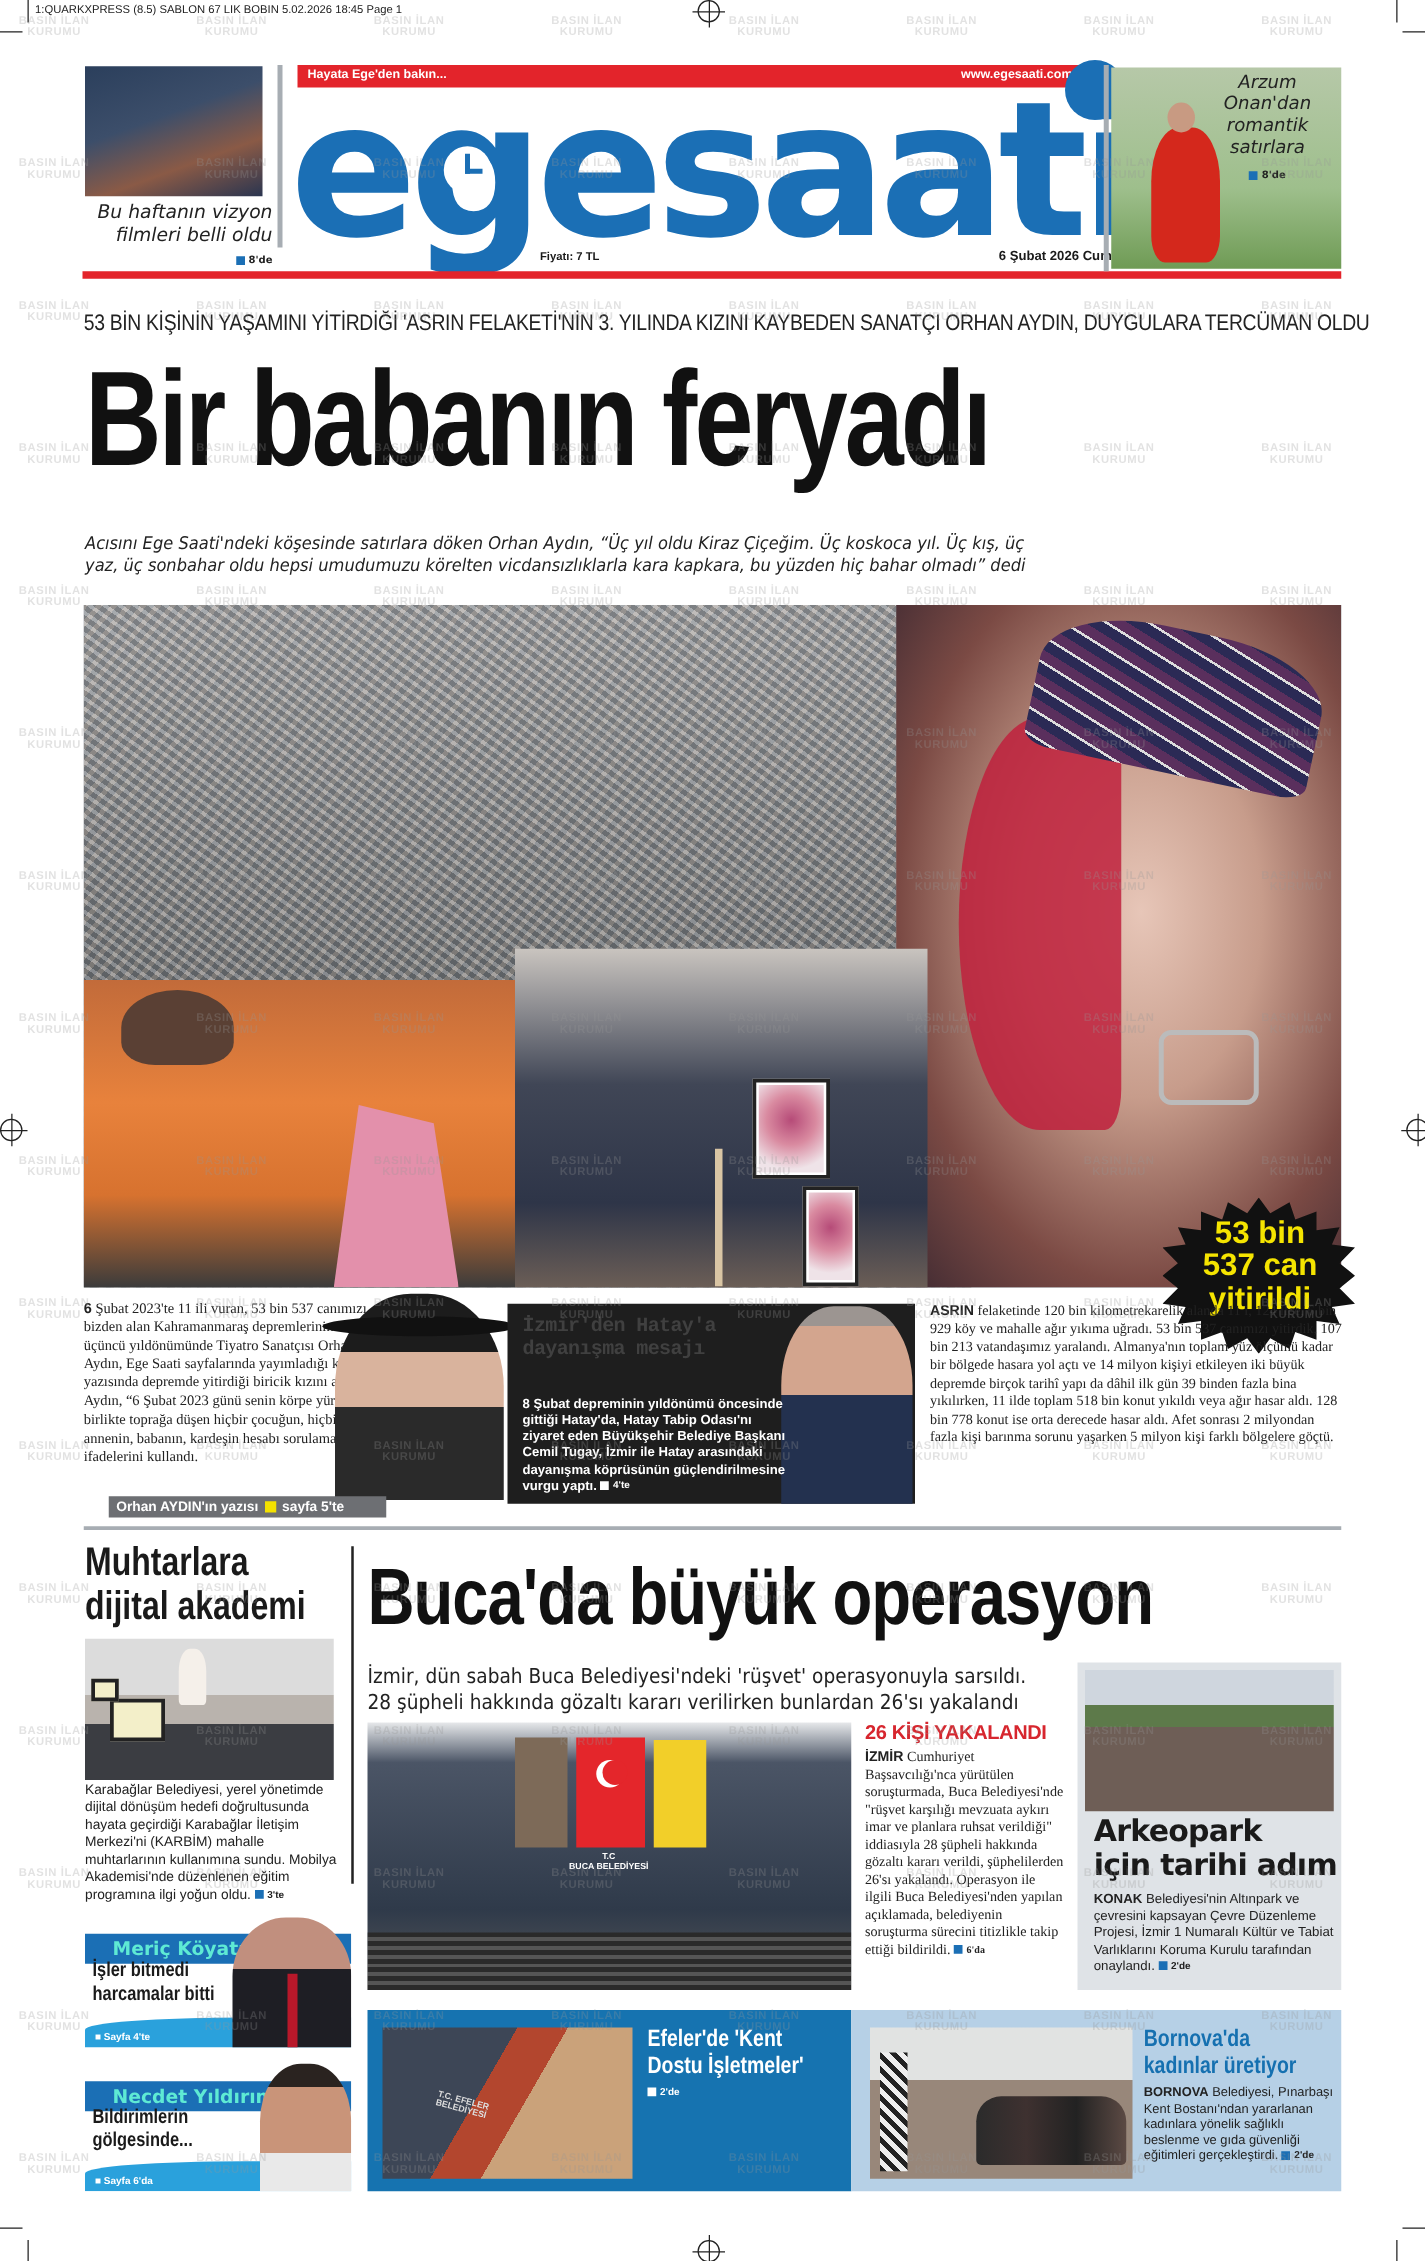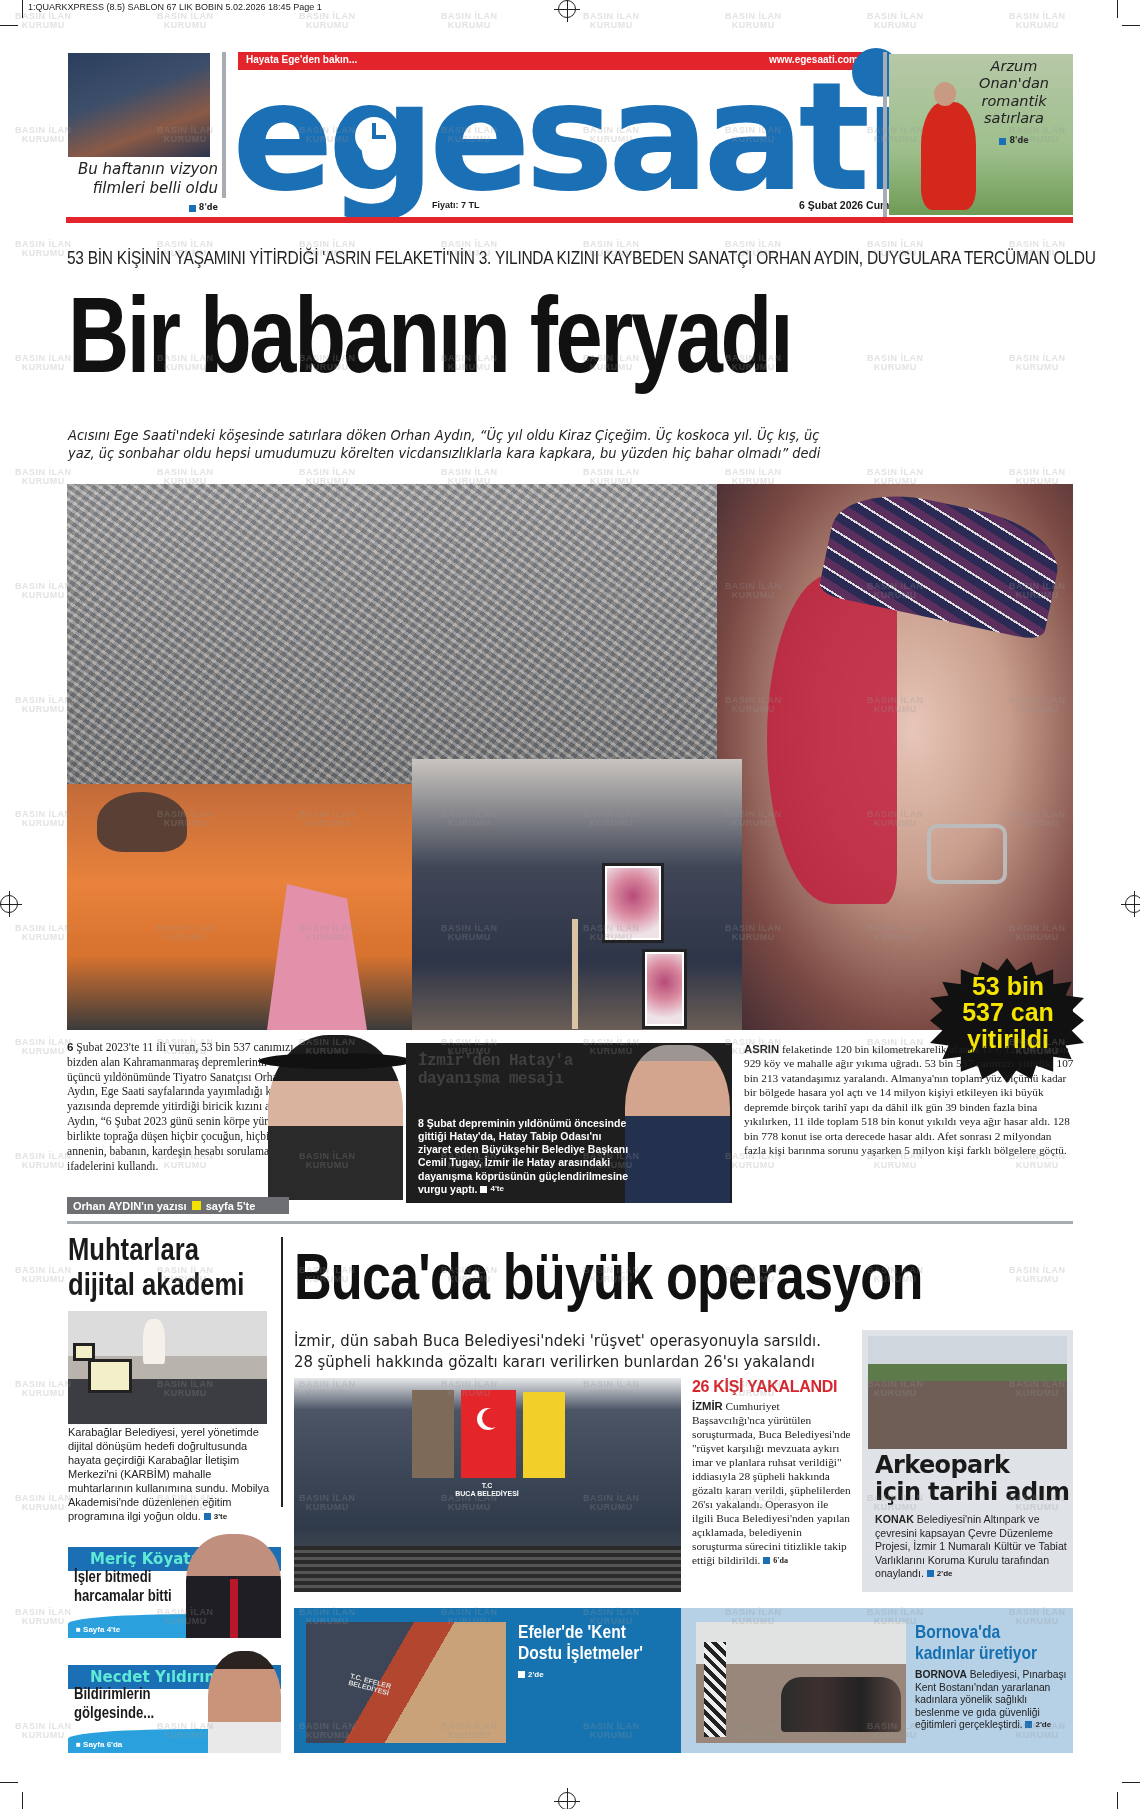--- a/index.html
+++ b/index.html
@@ -51,21 +51,21 @@
   .frame-photo .f { position:absolute; inset:2px; background: radial-gradient(circle at 50% 40%, #b64b78 0%, #d98aa0 40%, #efe3e8 80%); }
 
   .starburst { position: absolute; background: #111; clip-path: polygon(50% 0%,56% 10%,66% 3%,69% 14%,80% 9%,80% 21%,92% 19%,88% 30%,100% 32%,92% 42%,100% 50%,92% 58%,100% 68%,88% 70%,92% 81%,80% 79%,80% 91%,69% 86%,66% 97%,56% 90%,50% 100%,44% 90%,34% 97%,31% 86%,20% 91%,20% 79%,8% 81%,12% 70%,0% 68%,8% 58%,0% 50%,8% 42%,0% 32%,12% 30%,8% 19%,20% 21%,20% 9%,31% 14%,34% 3%,44% 10%); }
   .burst-text { position: absolute; color: #f5e400; font-weight: bold; font-family: "Liberation Sans", sans-serif; text-align: center; line-height: 1.05; font-size: 25px; }
 
   .body-serif { position: absolute; font-family: "Liberation Serif", "DejaVu Serif", serif; font-size: 11.6px; line-height: 1.28; color: #222; }
   .body-sans { position: absolute; font-family: "Liberation Sans", sans-serif; font-size: 11px; line-height: 1.28; color: #222; }
   .lead { font-family: "Liberation Sans", sans-serif; font-weight: bold; }
 
   .hat-man { position: absolute; background: linear-gradient(180deg,#1c1c1c 0 28%, #d9b39d 28% 55%, #2a2a2a 55% 100%); border-radius: 45% 45% 0 0; }
-  .byline-bar { position: absolute; background: #6d6f73; color: #fff; font-weight: bold; font-size: 11px; padding: 2px 6px; display: flex; align-items: center; gap: 5px; }
+  .byline-bar { position: absolute; background: #6d6f73; color: #fff; font-weight: bold; font-size: 11px; padding: 2px 6px; display: flex; align-items: center; gap: 5px; margin-left: 20px; }
 
   .dark-box { position: absolute; background: #1e1e1e; }
   .dark-title { position: absolute; color: #404040; font-family: Liberation Mono, monospace; font-weight: bold; font-size: 16px; line-height: 1.15; letter-spacing: -0.5px; }
   .dark-body { position: absolute; color: #fff; font-family: "Liberation Sans", sans-serif; font-weight: bold; font-size: 10.5px; line-height: 1.25; }
   .mayor { position: absolute; background: linear-gradient(180deg,#9c9591 0 10%,#d3a58e 10% 45%,#23314f 45% 100%); border-radius: 40% 40% 0 0; }
 
   .sep-grey { position: absolute; background: #a7adb3; }
   .col-line { position: absolute; background: #222; width: 1.5px; }
 
   .condensed { font-family: "Liberation Sans", sans-serif; font-weight: bold; transform-origin: left top; white-space: nowrap; position: absolute; color: #1a1a1a; }

